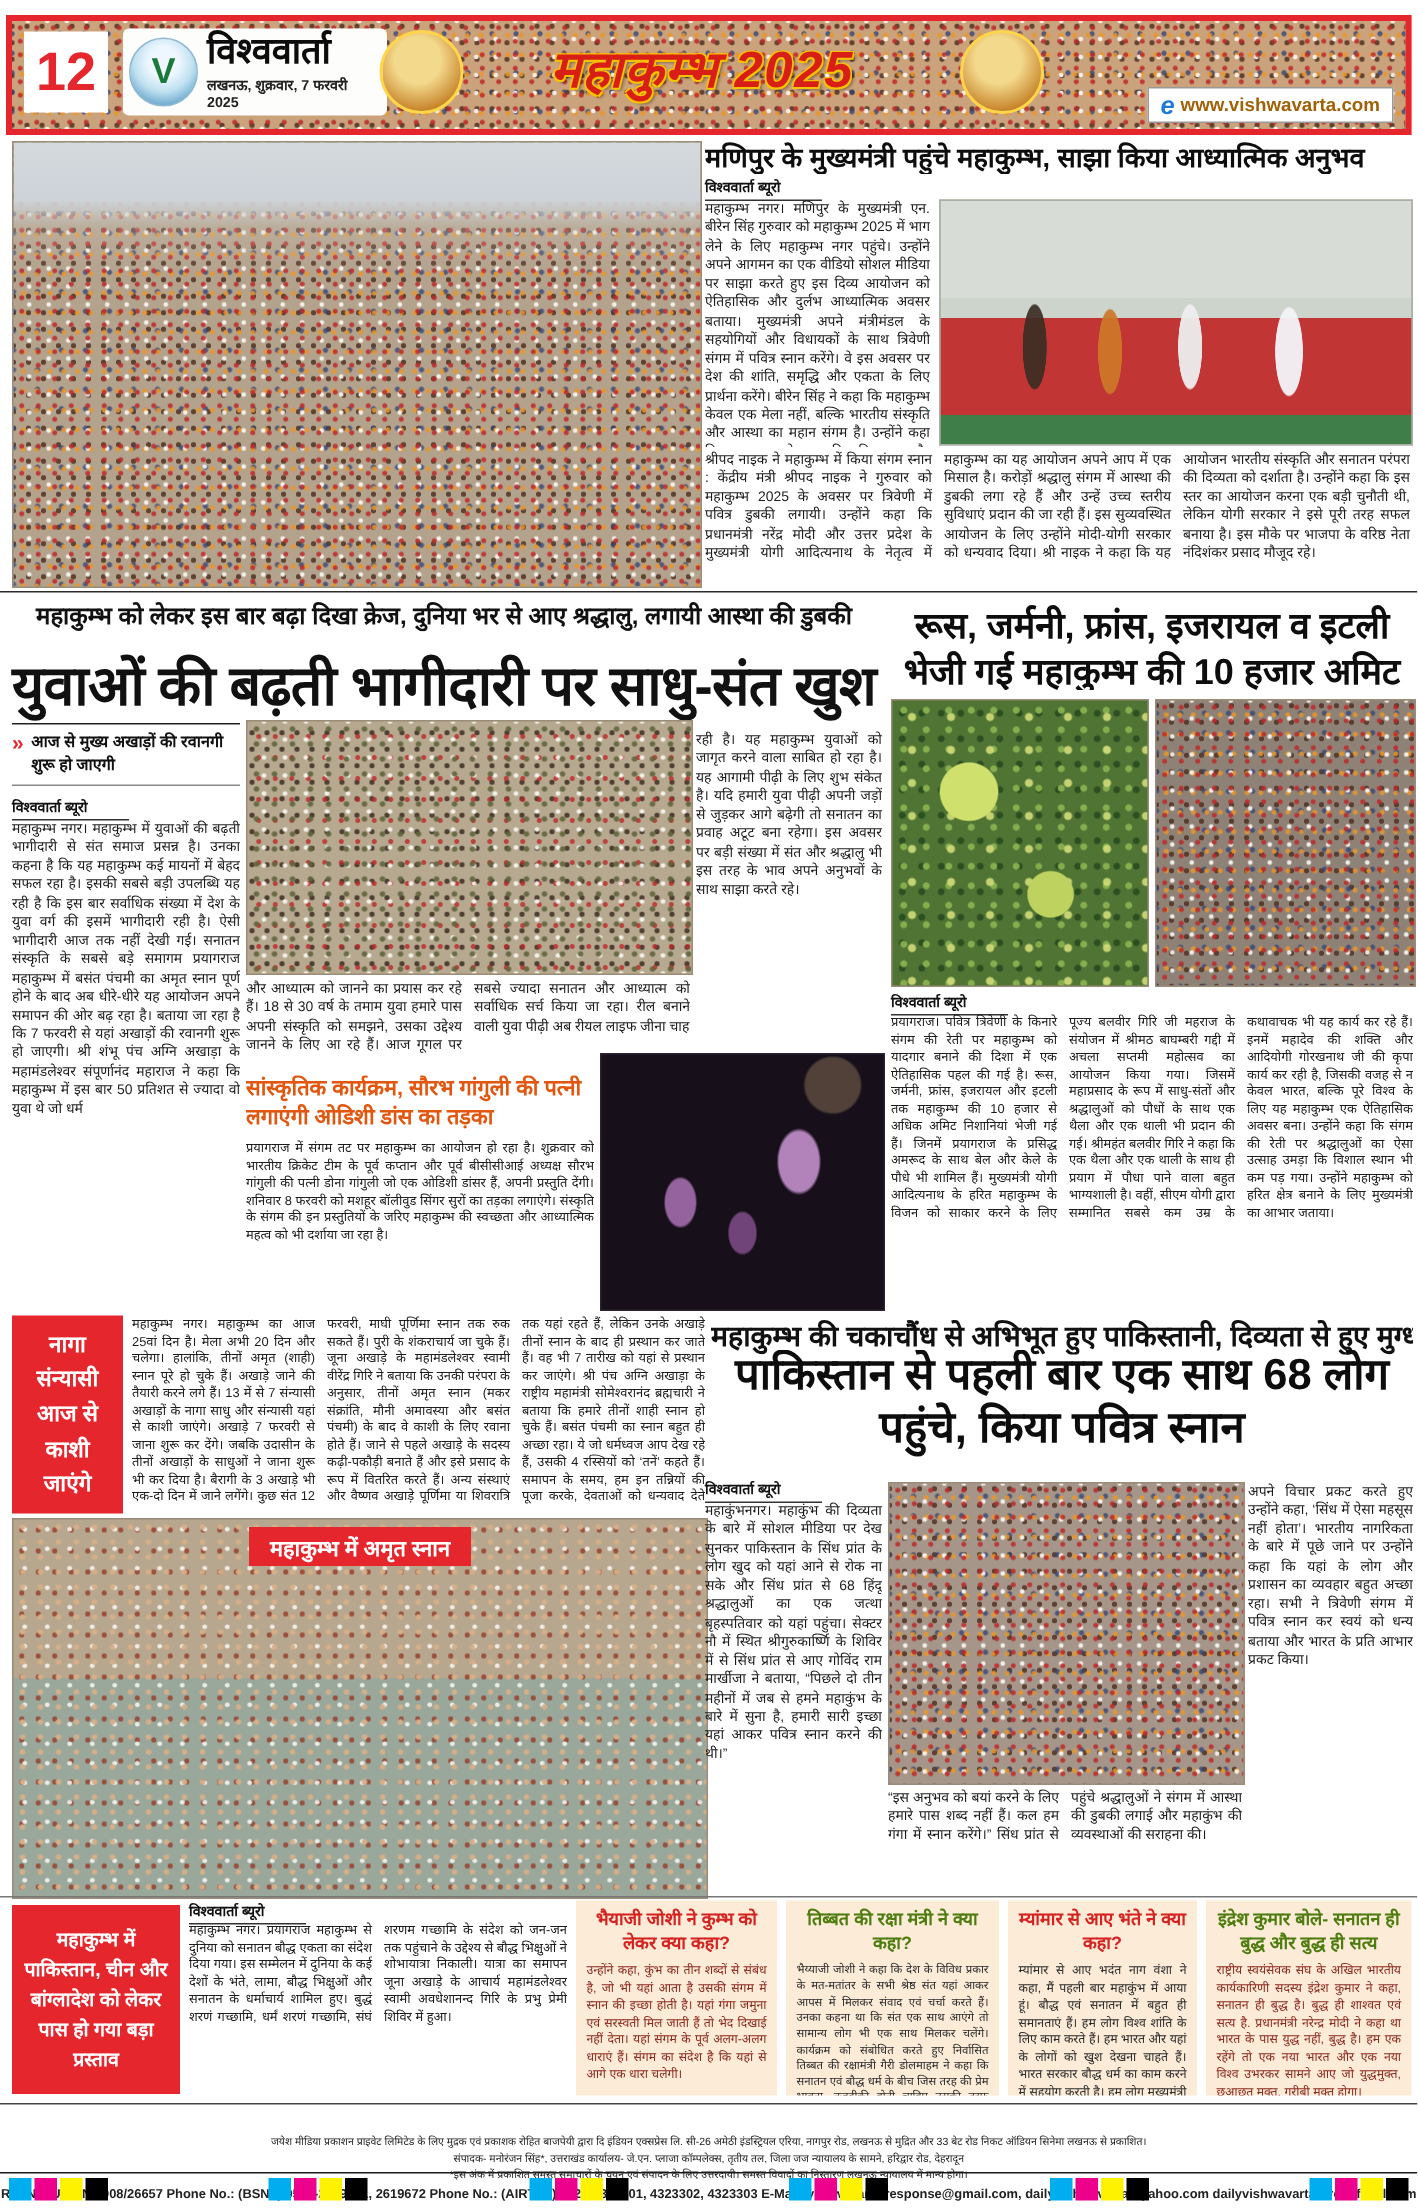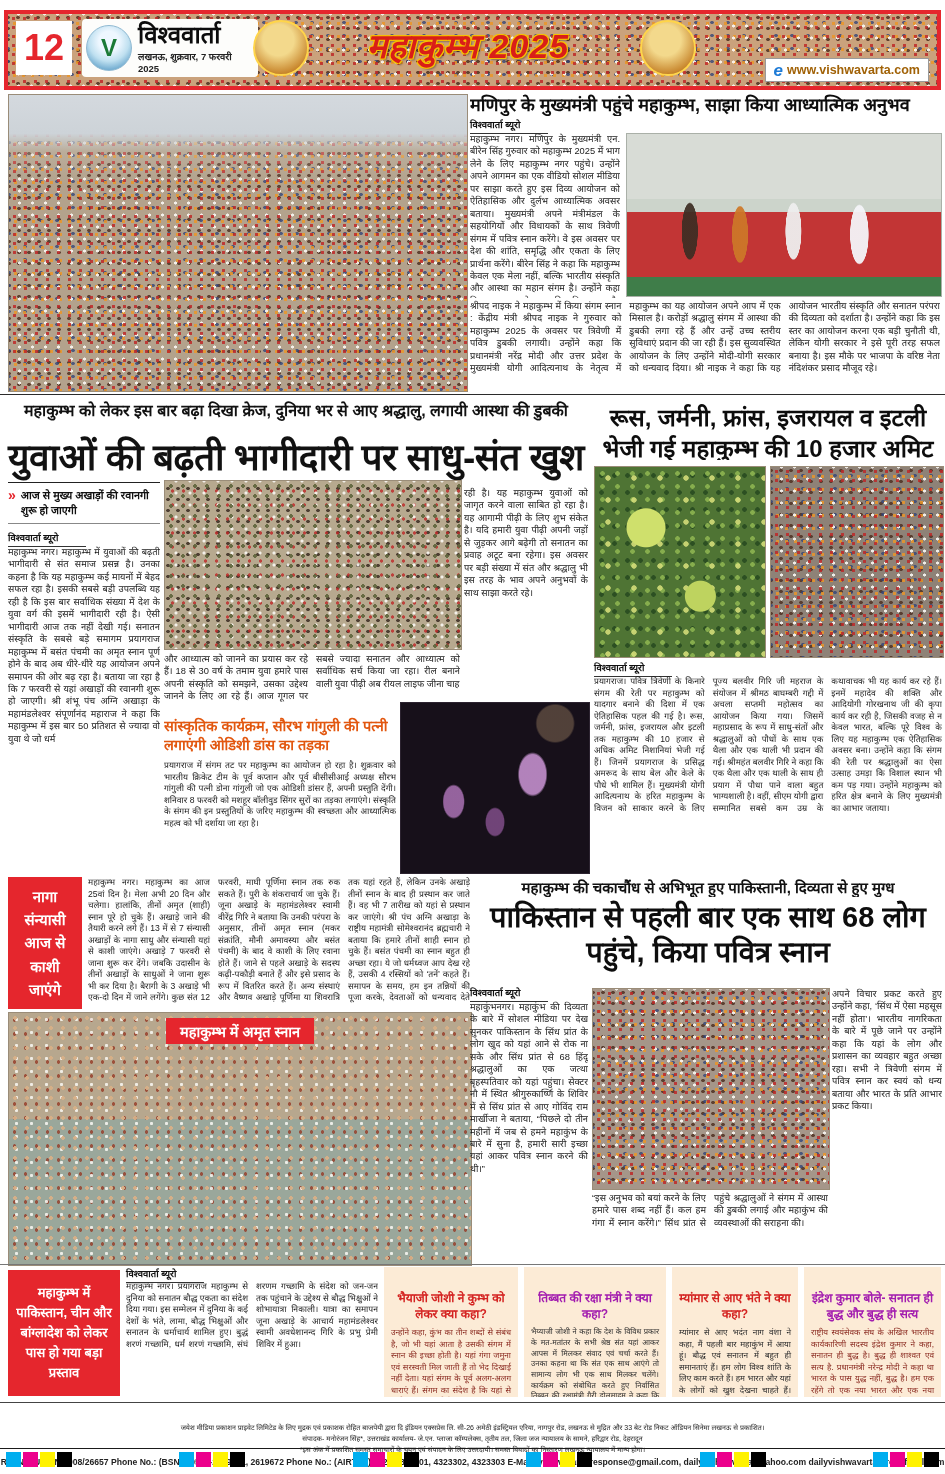--- a/index.html
+++ b/index.html
@@ -85,39 +85,39 @@
         display:flex;align-items:center;gap:4px;padding:0 8px;}
   .e-icon{color:#1e7bd6;font-weight:bold;font-size:17px;font-style:italic;line-height:1;}
   .website .url{font-size:12.5px;font-weight:bold;color:#a16207;}
 
   
   .hl{font-weight:bold;color:#0d0d0d;overflow:hidden;}
   .man-head{font-size:18px;white-space:nowrap;}
   .kicker{font-weight:bold;font-size:16px;white-space:nowrap;overflow:hidden;}
   .youth-head{font-size:37px;font-weight:bold;white-space:nowrap;letter-spacing:-.5px;}
   .relics-head{font-size:24px;line-height:1.3;}
-  .pak-kicker{font-size:15px;}
+  .pak-kicker{font-size:19px;}
   .pak-head{font-size:29px;line-height:1.2;}
   .culture-head{font-size:14.5px;font-weight:bold;color:#e2570f;line-height:1.3;overflow:hidden;}
 
   .bullet{border-top:1.6px solid #222;border-bottom:1px solid #888;padding:5px 0 6px 0;
           display:flex;gap:5px;font-weight:bold;font-size:10.8px;line-height:1.35;}
   .chev{color:#e5262d;font-size:14px;line-height:1;font-weight:bold;}
 
   .redbox{background:#e5262d;color:#fff;font-weight:bold;display:flex;align-items:center;
           justify-content:center;text-align:center;padding:6px;box-sizing:border-box;}
   .redbox.naga{font-size:15px;line-height:1.55;}
   .redbox.prop{font-size:13px;line-height:1.55;}
   .amrit-label{position:absolute;left:50%;top:5px;transform:translateX(-50%);background:#e5262d;
           color:#fff;font-weight:bold;font-size:14.5px;padding:3px 14px;white-space:nowrap;}
 
-  .qbox{position:absolute;background:#fcebd6;padding:23px 7px;box-sizing:border-box;overflow:hidden;}
+  .qbox{position:absolute;background:#fcebd6;padding:4px 7px;box-sizing:border-box;overflow:hidden;}
   .qbox .qt{text-align:center;font-weight:bold;font-size:12px;line-height:1.35;margin-bottom:5px;}
   .qbox .qb{font-size:8.2px;line-height:1.4;text-align:justify;}
-  .t-red{color:#d42321;} .t-blk{color:#a21caf;}
+  .t-red{color:#d42321;} .t-blk{color:#4d7c0f;}
   .b-mar{color:#8a2a20;} .b-blk{color:#2b2b2b;}
 
   .footer{position:absolute;left:0;top:1402px;width:945px;border-top:1.2px solid #444;padding-top:20px;}
   .footer div{text-align:center;color:#222;}
   .f1{font-size:7px;} .f2{font-size:7px;margin-top:2px;} .f3{font-size:7px;margin-top:2px;}
   .f4{font-size:8.6px;margin-top:3px;font-weight:bold;color:#111;}
 
   .cmyk{position:absolute;left:0;top:1448px;width:945px;height:22px;border-top:1.5px solid #1a1a1a;
         display:flex;justify-content:space-between;align-items:center;padding:0 6px;box-sizing:border-box;}
   .cmyk .grp{display:flex;gap:2px;}

